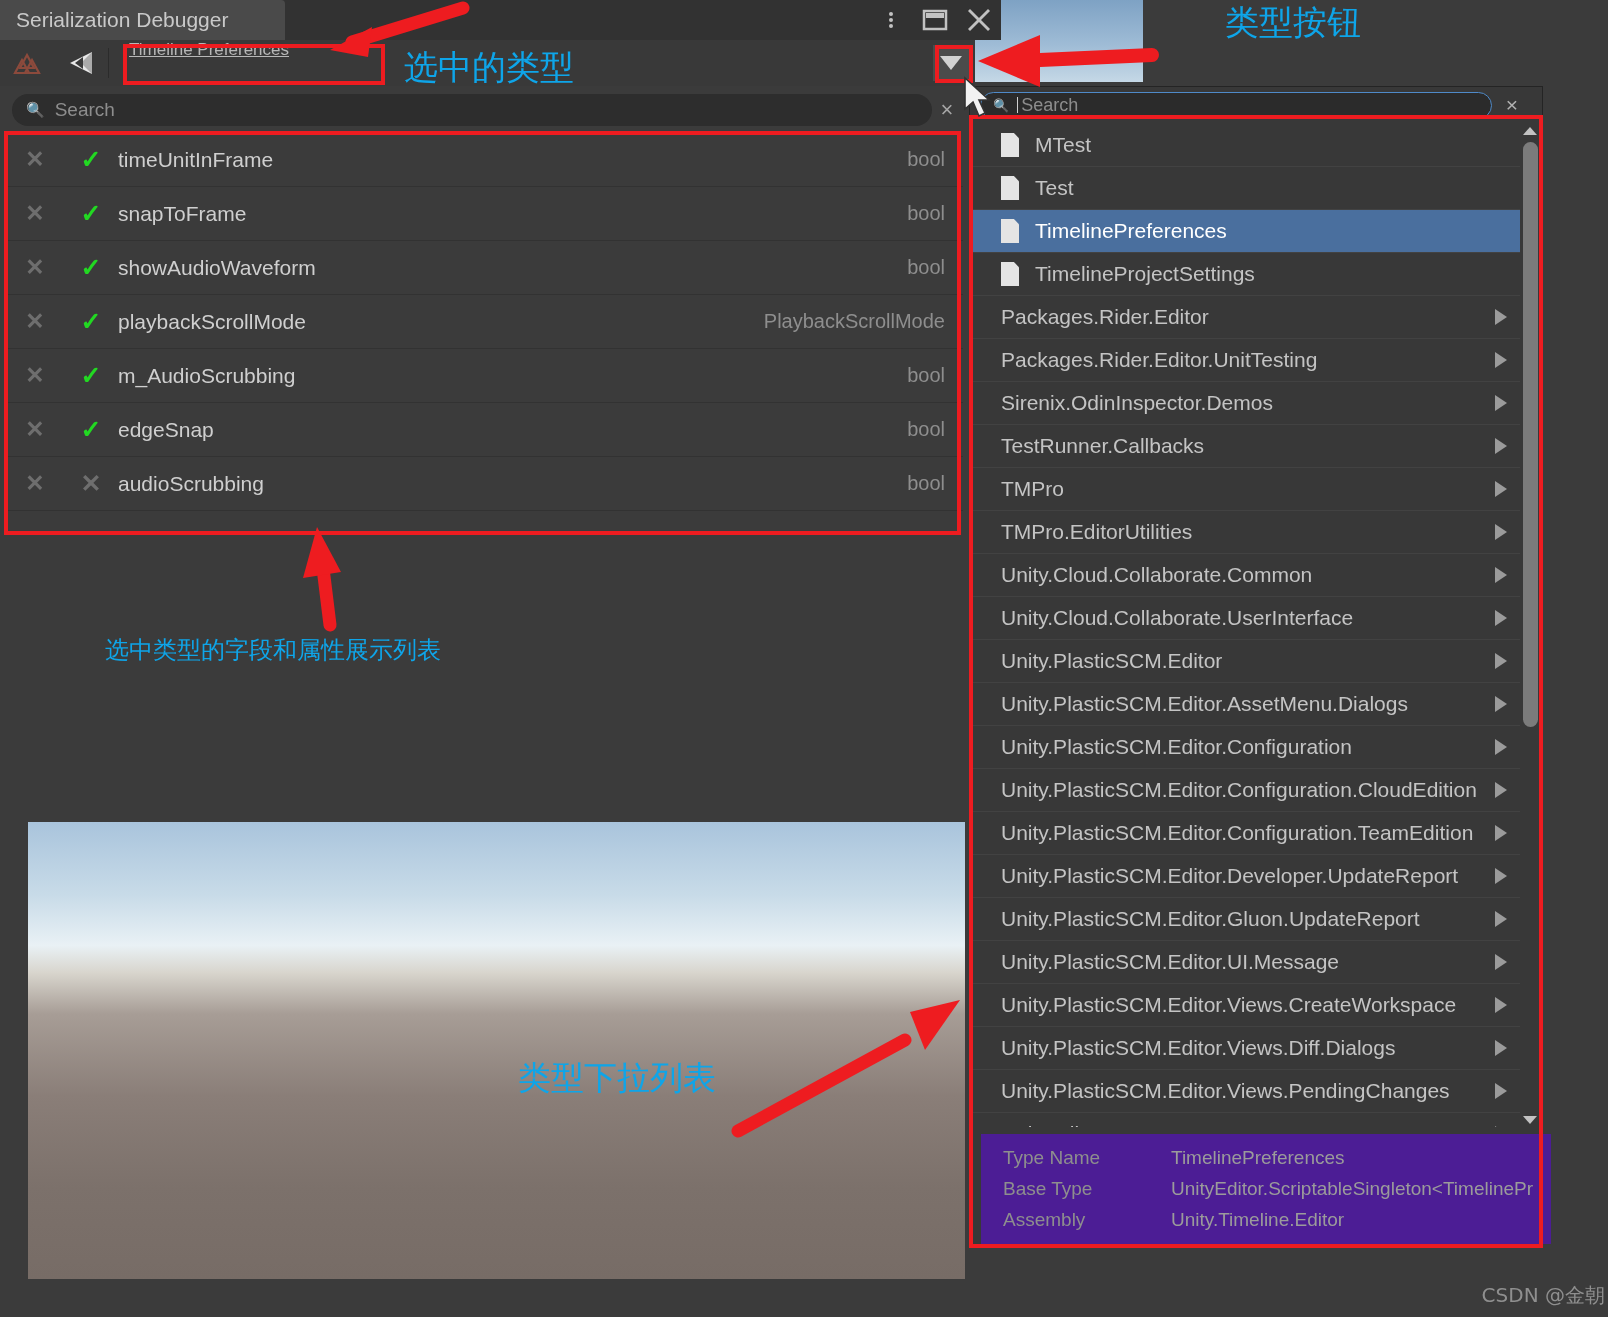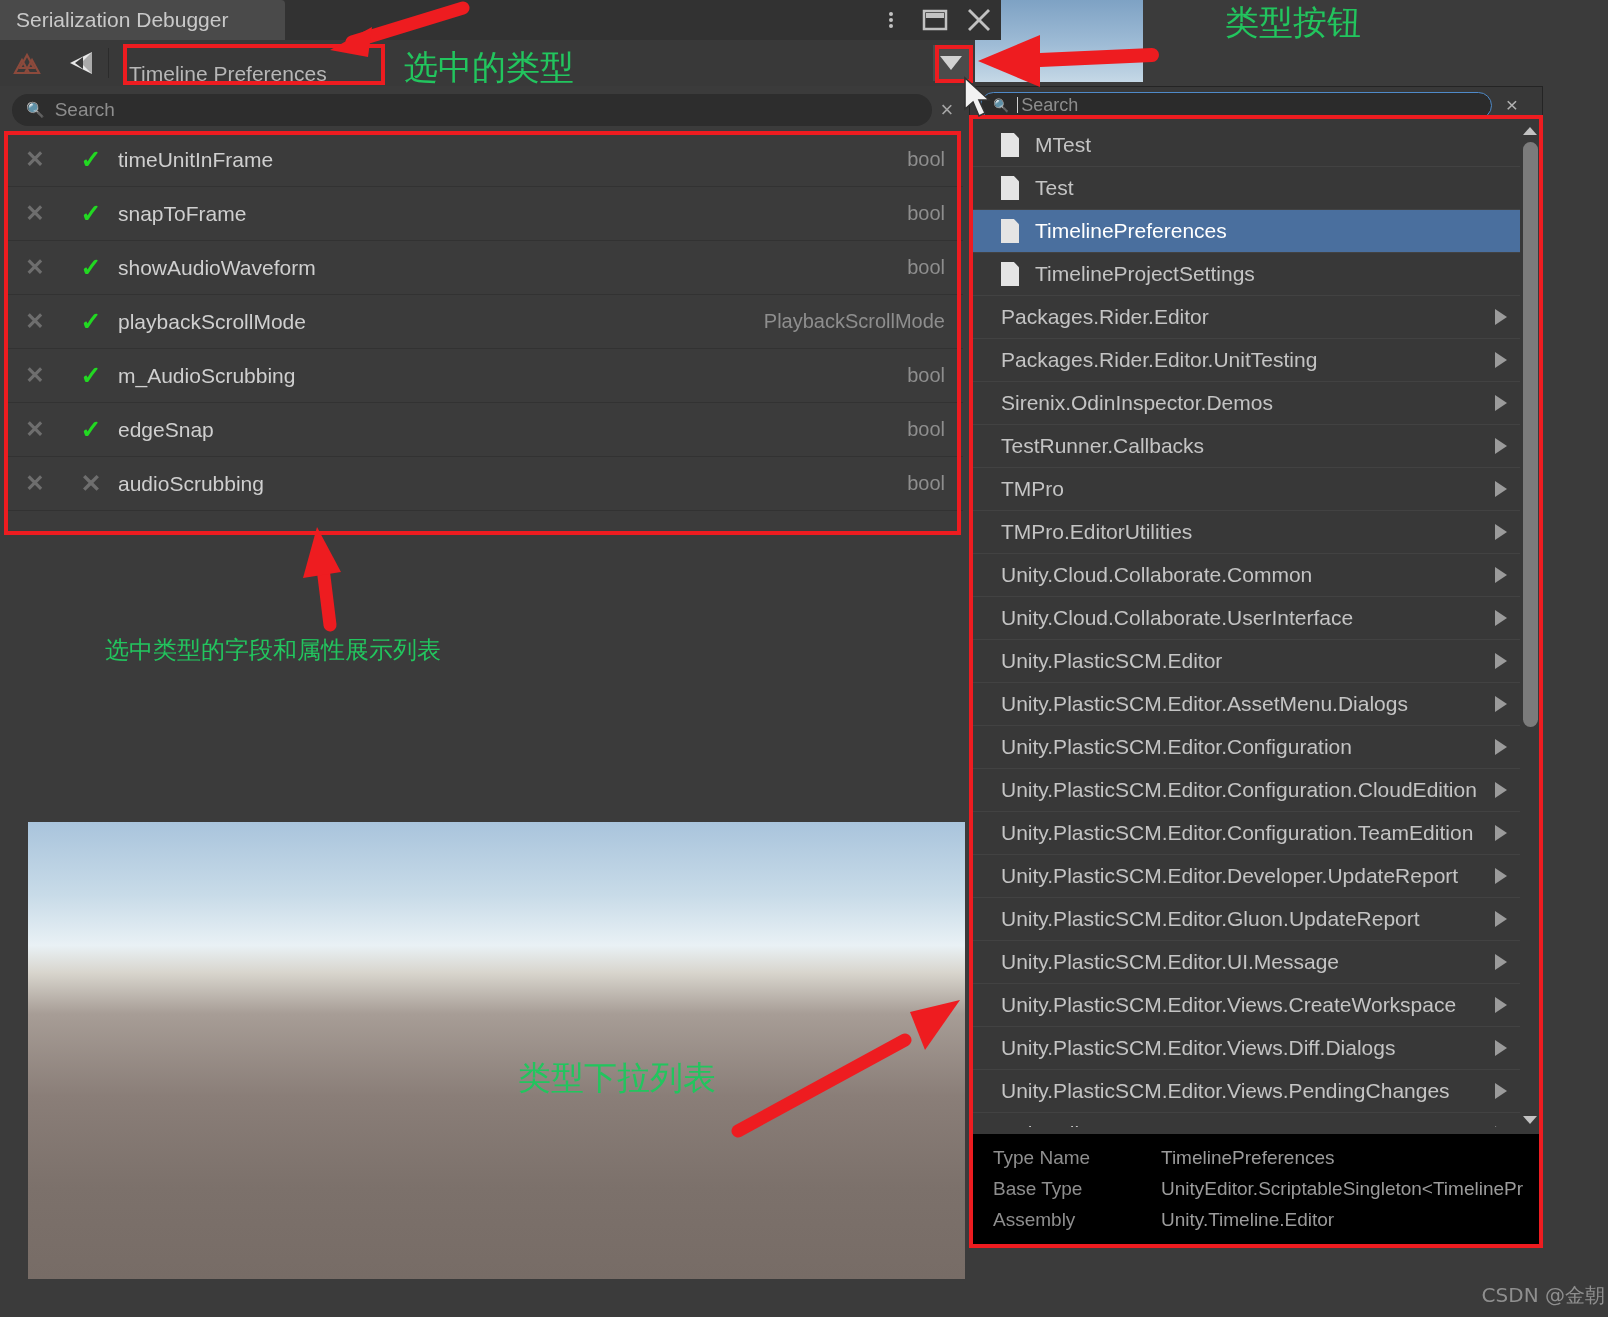--- a/index.html
+++ b/index.html
@@ -101,25 +101,26 @@
     width: 54px; height: 46px;
     display: flex; align-items: center; justify-content: center;
   }
   .sep {
     width: 1px; height: 30px; background: #2b2b2b;
   }
   .type-field {
     flex: 1;
     height: 46px;
     display: flex;
-    align-items: flex-end;
+    align-items: flex-start;
     padding-left: 20px;
     color: #b7b7b7;
-    font-size: 21px;
-    box-sizing: border-box;
+    font-size: 17px;
+    box-sizing: border-box;
+    text-decoration: underline;
   }
   .dropdown-btn {
     position: absolute;
     right: 6px; top: 45px;
     width: 36px; height: 36px;
     background: #4b4b4b;
     display: flex; align-items: center; justify-content: center;
   }
   .tri-down {
     width: 0; height: 0;
@@ -191,21 +192,21 @@
 
   
   .ann-box {
     position: absolute;
     border: 4px solid #ee1c20;
     box-sizing: border-box;
     pointer-events: none;
   }
   .ann-text {
     position: absolute;
-    color: #22c55e;
+    color: #0ea5e9;
     font-family: "DejaVu Sans", sans-serif;
     white-space: nowrap;
   }
   .ann-svg { position: absolute; left: 0; top: 0; pointer-events: none; }
 
   
   .popup {
     position: absolute;
     left: 969px; top: 86px;
     width: 574px; height: 1160px;
@@ -305,23 +306,23 @@
     position: absolute;
     left: 3px; top: 18px;
     width: 15px; height: 585px;
     background: #7b7b7b;
     border-radius: 8px;
   }
 
   
   .popup-footer {
     position: absolute;
-    left: 1px; bottom: 1px;
+    left: 11px; bottom: 1px;
     width: 570px; height: 110px;
-    background: #000000;
+    background: #4c1d95;
     padding: 8px 0 0 22px;
     box-sizing: border-box;
   }
   .pf-row {
     display: flex;
     height: 31px;
     align-items: center;
     font-size: 19px;
     color: #8e8e8e;
     white-space: nowrap;

